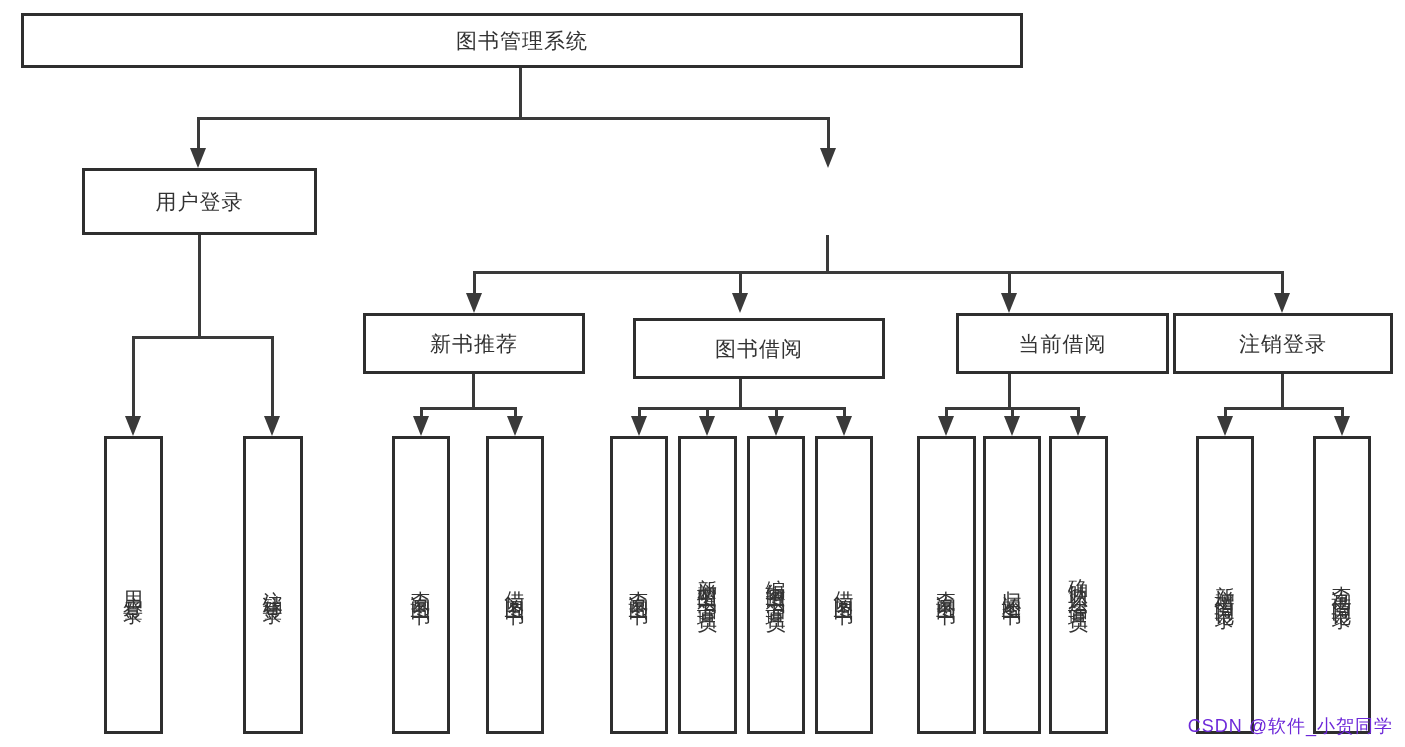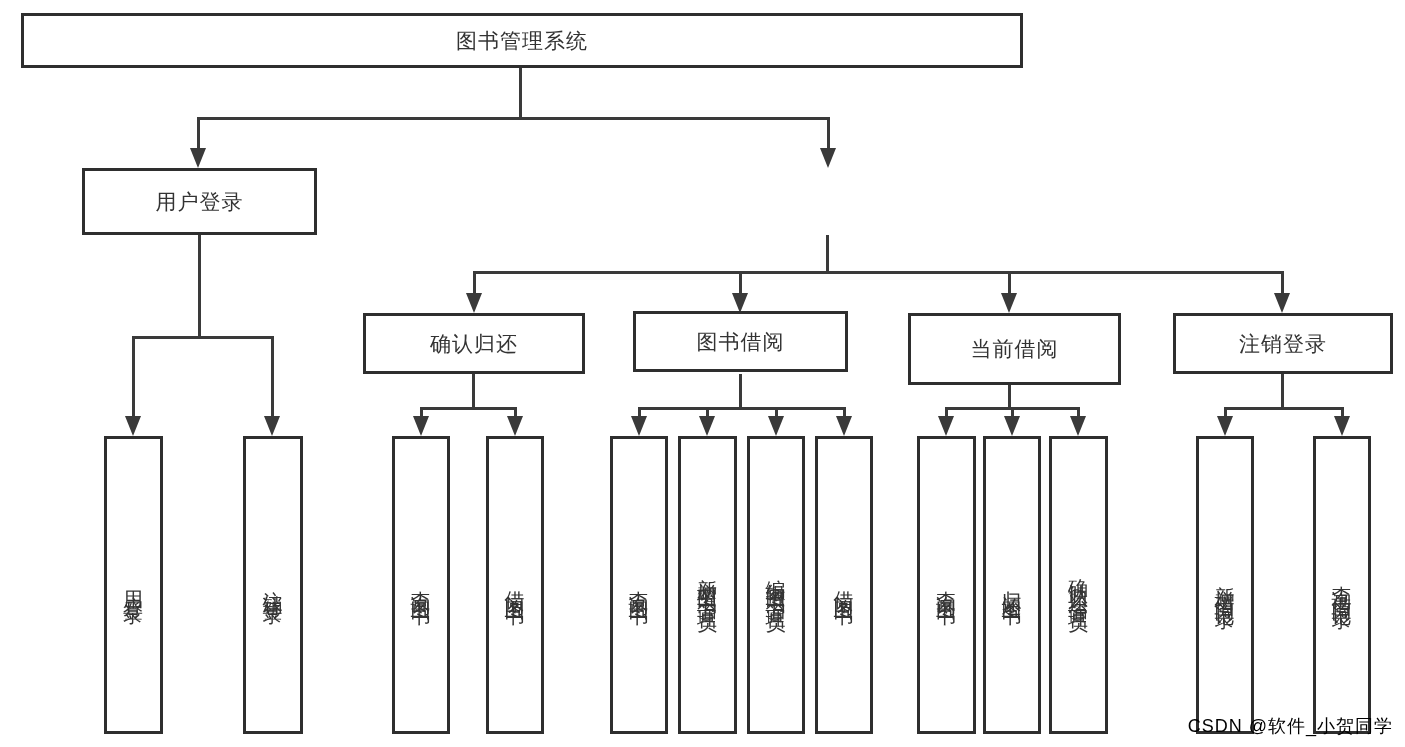--- a/index.html
+++ b/index.html
@@ -34,37 +34,37 @@
     position:absolute;width:0;height:0;
     border-left:8px solid transparent;
     border-right:8px solid transparent;
     border-top:20px solid #3a3a3a;
     z-index:1;
   }
   .watermark{
     position:absolute;
     top:714px;right:12px;
     font-size:18px;
-    color:#000000;
+    color:#6d28d9;
     letter-spacing:1px;
     z-index:5;
   }
 </style>
 </head>
 <body>
 
 <div class="canvas">
 
   <div class="box" style="left:21px;top:13px;width:1002px;height:55px">图书管理系统</div>
 
   <div class="box" style="left:82px;top:168px;width:235px;height:67px">用户登录</div>
 
-  <div class="box" style="left:363px;top:313px;width:222px;height:61px">确认归还</div>
-  <div class="box" style="left:633px;top:311px;width:215px;height:61px">图书借阅</div>
-  <div class="box" style="left:908px;top:313px;width:213px;height:72px">当前借阅</div>
+  <div class="box" style="left:363px;top:313px;width:222px;height:61px">新书推荐</div>
+  <div class="box" style="left:633px;top:318px;width:252px;height:61px">图书借阅</div>
+  <div class="box" style="left:956px;top:313px;width:213px;height:61px">当前借阅</div>
   <div class="box" style="left:1173px;top:313px;width:220px;height:61px">注销登录</div>
 
   <div class="box leaf" style="left:104px;top:436px;width:59px;height:298px">用户登录</div>
   <div class="box leaf" style="left:243px;top:436px;width:60px;height:298px">注销登录</div>
 
   <div class="box leaf" style="left:392px;top:436px;width:58px;height:298px">查询图书</div>
   <div class="box leaf" style="left:486px;top:436px;width:58px;height:298px">借阅图书</div>
 
   <div class="box leaf" style="left:610px;top:436px;width:58px;height:298px">查询图书</div>
   <div class="box leaf" style="left:678px;top:436px;width:59px;height:298px">新增图书（管理员）</div>

